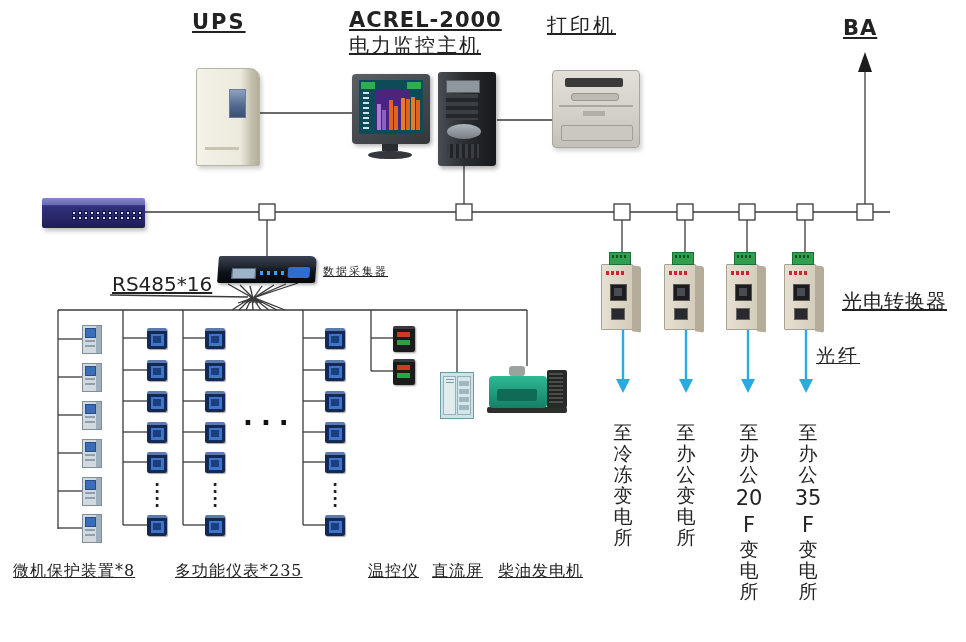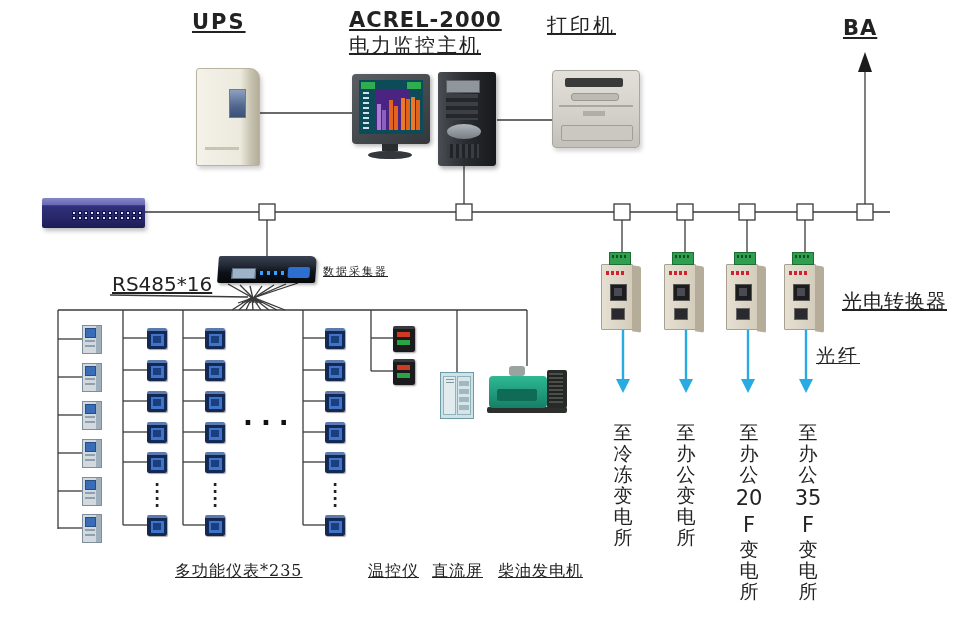--- a/index.html
+++ b/index.html
@@ -553,17 +553,18 @@
       <span>至</span>
       <span>办</span>
       <span>公</span>
       <span class="lat">35</span>
       <span class="lat">F</span>
       <span>变</span>
       <span>电</span>
       <span>所</span>
     </div>
 
+  <div class="lbl cn" style="left:13px;top:561px;font-size:16px;letter-spacing:1px;">微机保护装置*8</div>
   <div class="lbl cn" style="left:175px;top:561px;font-size:16px;letter-spacing:1px;">多功能仪表*235</div>
   <div class="lbl cn" style="left:368px;top:561px;font-size:16px;letter-spacing:1px;">温控仪</div>
   <div class="lbl cn" style="left:432px;top:561px;font-size:16px;letter-spacing:1px;">直流屏</div>
   <div class="lbl cn" style="left:498px;top:561px;font-size:16px;letter-spacing:1px;">柴油发电机</div>
 </div>
 
 </body></html>

